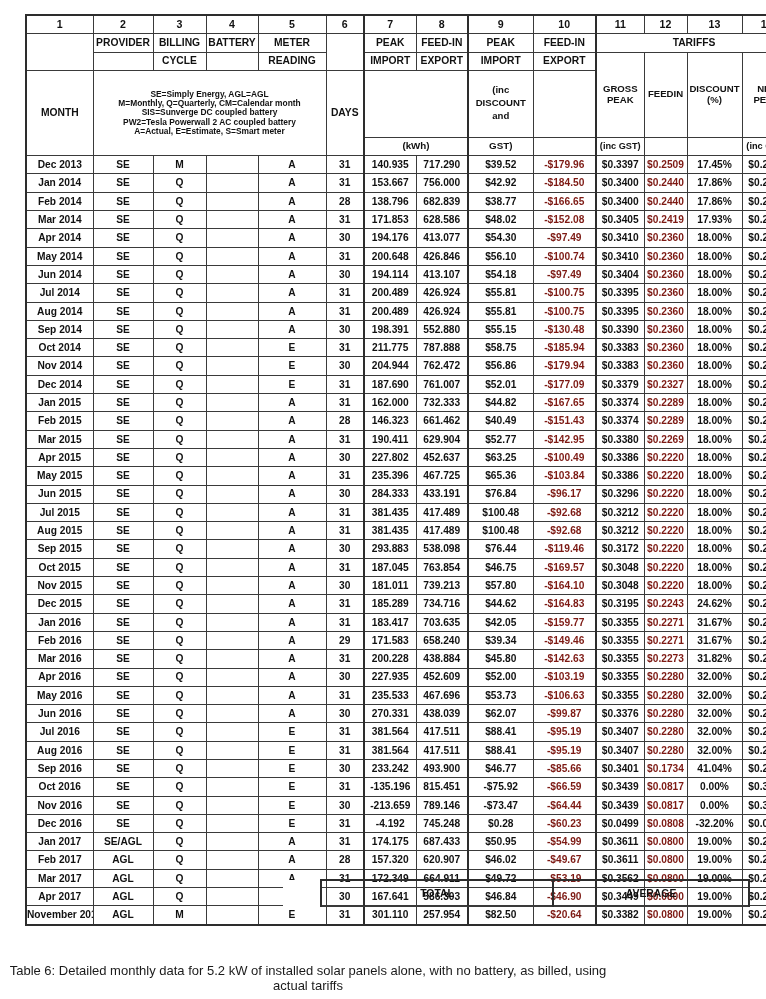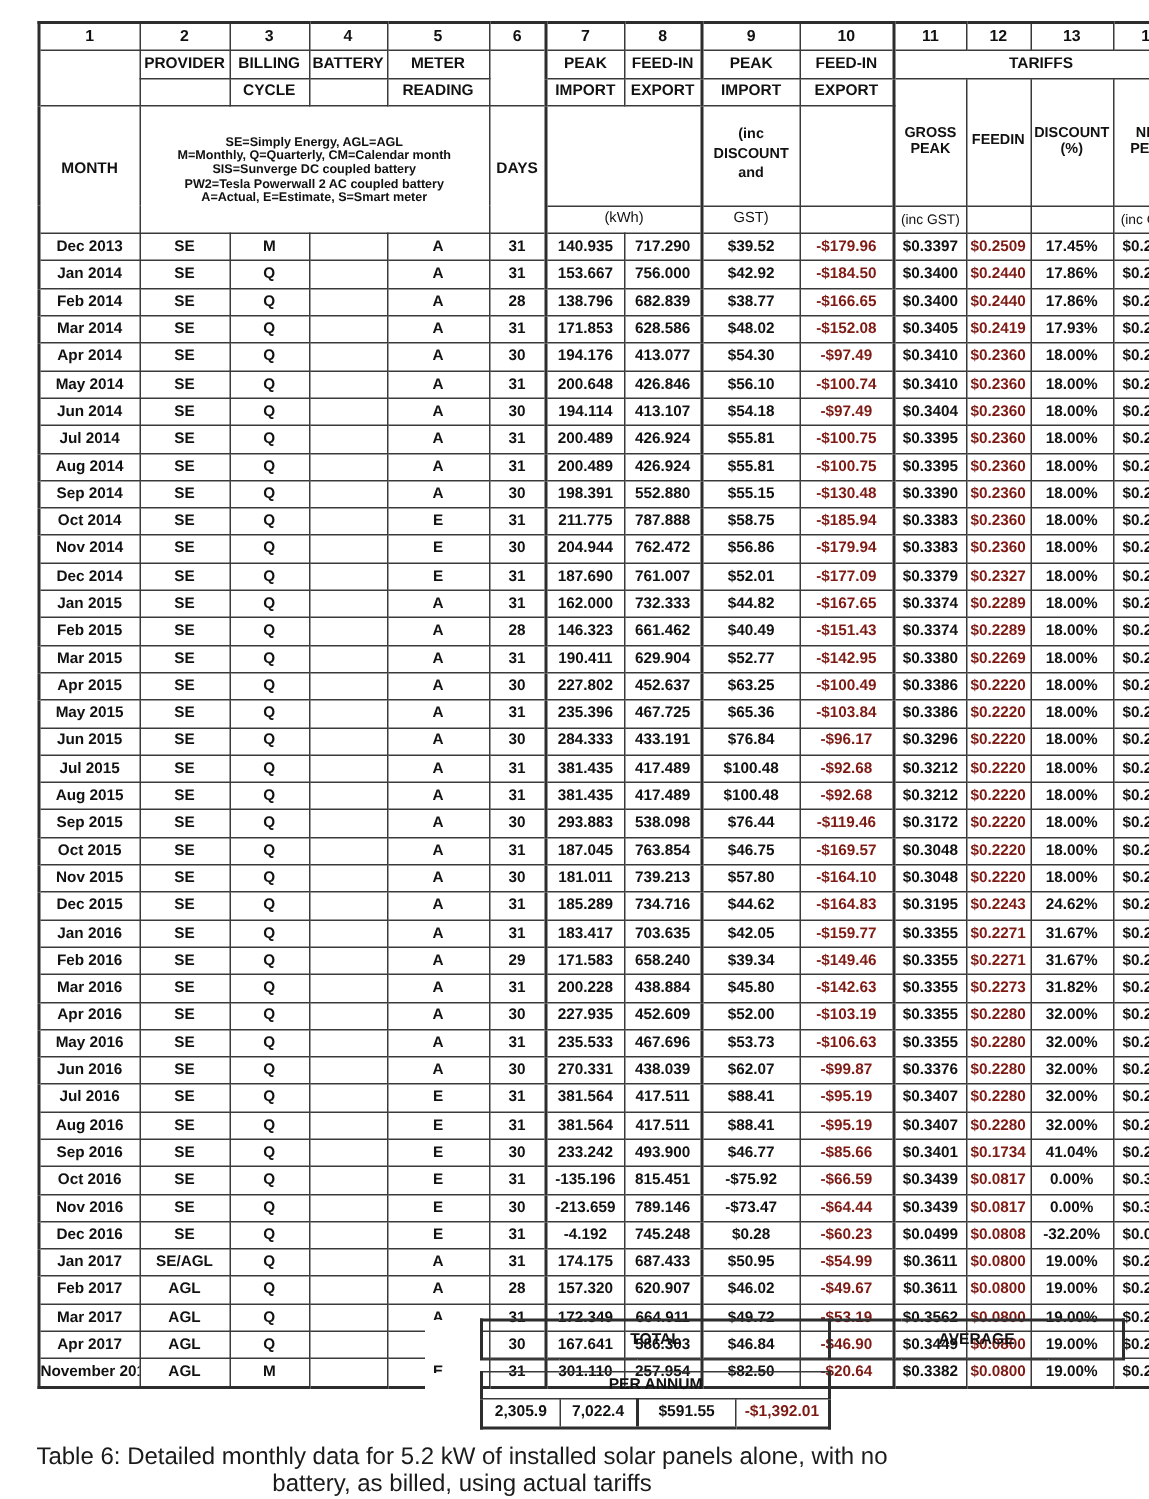--- a/index.html
+++ b/index.html
@@ -25,21 +25,21 @@
     vertical-align:middle;
     line-height:1.12;
     height:17.3px;
     overflow:hidden;
     white-space:nowrap;
   }
   .numhdr{font-weight:bold;font-size:10.6px;height:14px;}
   .hdr{font-weight:bold;font-size:10.3px;}
   .hdr-sm{font-weight:bold;font-size:9.6px;}
   .legend{font-size:8.4px;font-weight:bold;line-height:1.55;white-space:normal;text-align:center;margin-top:25px;}
-  .unit{font-weight:normal;font-size:9.8px;margin-left:28px;}
+  .unit{font-weight:bold;font-size:9.8px;margin-left:28px;}
   .red{color:#7d1a14;}
   .dat{font-weight:bold;font-size:10.2px;}
   .gapcell{border:none !important;background:#fff;}
 
   
   .tl{border-left:2px solid #2d2d2d !important;}
   .tr{border-right:2px solid #2d2d2d !important;}
   .tt{border-top:2px solid #2d2d2d !important;}
   .tb{border-bottom:2px solid #2d2d2d !important;}
 
@@ -60,21 +60,21 @@
     font-size:10.4px;
   }
   #annum-table td{
     border:1px solid #3a3a3a;padding:0;text-align:center;
     vertical-align:middle;height:17.3px;font-weight:bold;
     white-space:nowrap;overflow:hidden;
   }
 
   #caption{
     position:absolute;left:0;top:963px;width:616px;
-    text-align:center;font-size:16px;color:#1a1a1a;
+    text-align:center;font-size:13px;color:#1a1a1a;
     font-family:"Liberation Sans","DejaVu Sans",sans-serif;
   }
 </style>
 </head>
 <body>
 
 <div id="page">
 
   <table class="grid" id="main-table">
     <colgroup>
@@ -874,37 +874,15 @@
     </colgroup>
     <tbody>
         <tr>
       <td class="gapcell"></td>
       <td class="tl tt tr" colspan="4">TOTAL</td>
       <td class="tt tr" colspan="4">AVERAGE</td>
     </tr>
   </tbody>
     </table>
 
-  <table class="grid" id="annum-table">
-    <colgroup>
-      <col style="width:38px">
-        <col style="width:52px">
-        <col style="width:52px">
-      <col style="width:65px">
-        <col style="width:63px">
-    </colgroup>
-    <tbody>
-        <tr>
-      <td class="gapcell"></td>
-      <td class="tl tr" colspan="4">PER ANNUM</td>
-    </tr>
-    <tr>
-      <td class="gapcell"></td>
-      <td class="tl tb">2,305.9</td>
-      <td class="tb">7,022.4</td>
-      <td class="tl tb">$591.55</td>
-      <td class="tb red tr">-$1,392.01</td>
-    </tr>
-  </tbody>
-    </table>
 
   <div id="caption">Table 6: Detailed monthly data for 5.2 kW of installed solar panels alone, with no battery, as billed, using actual tariffs</div>
 </div>
 
 </body></html>

